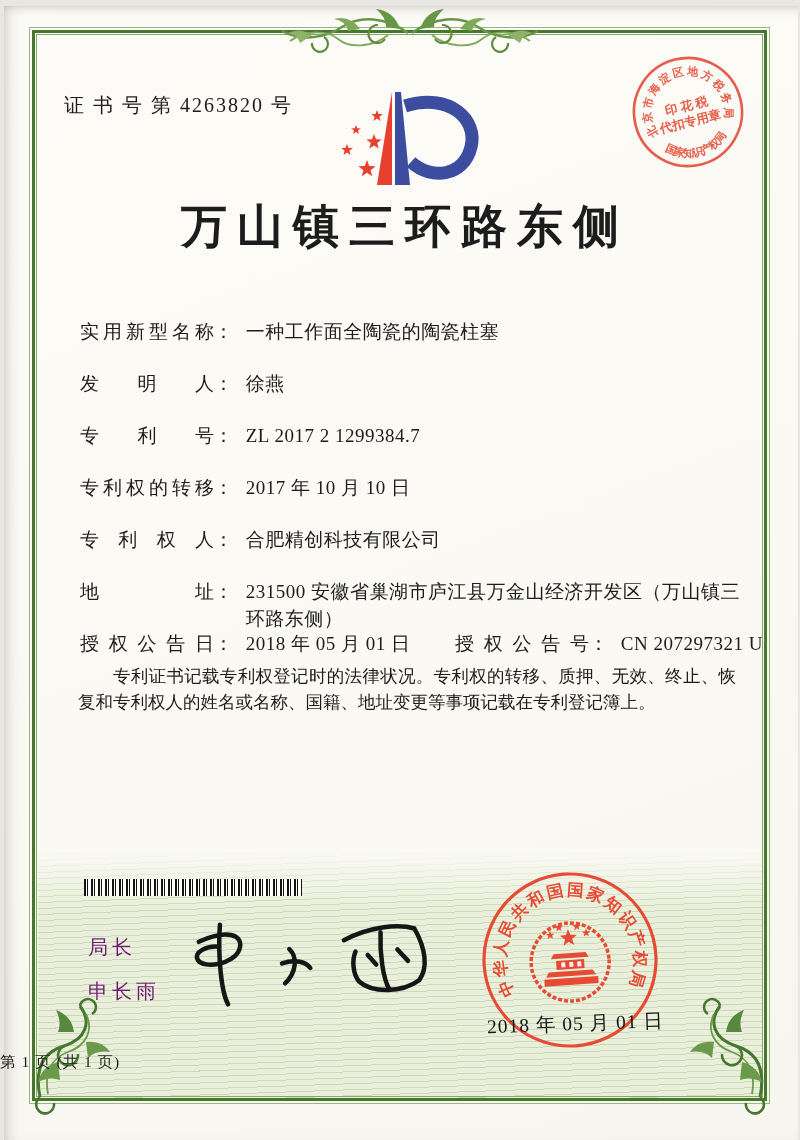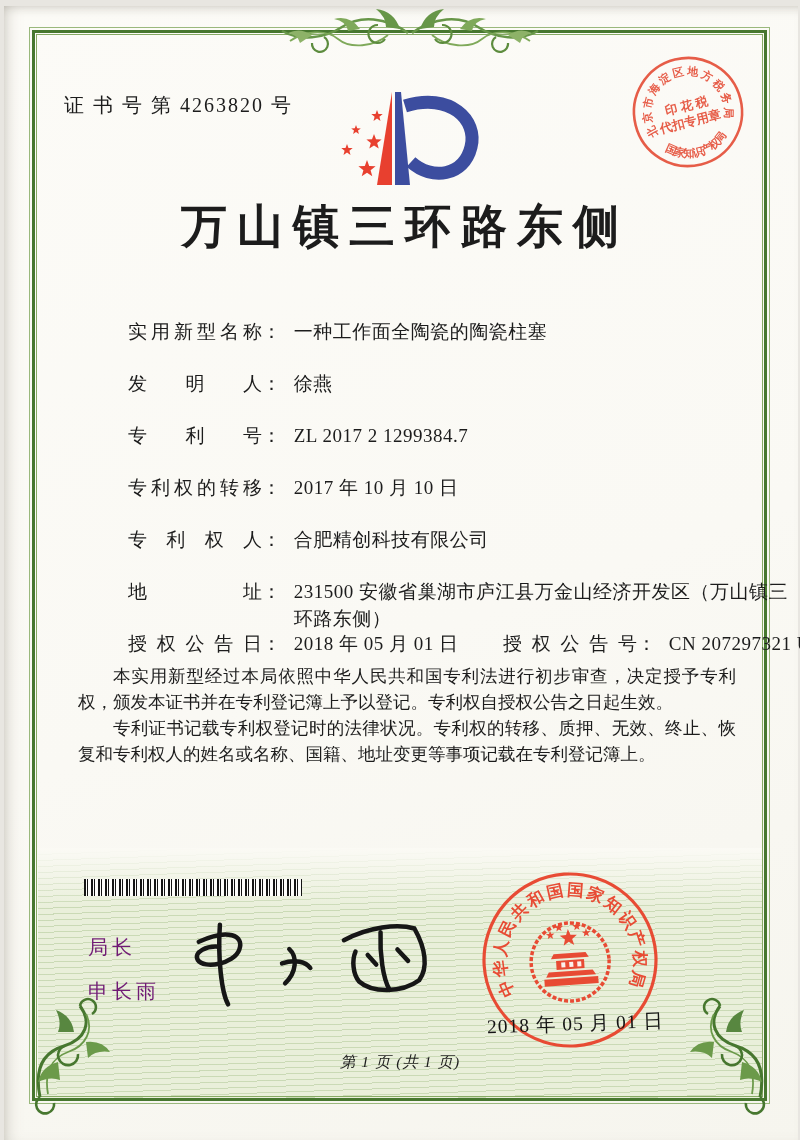--- a/index.html
+++ b/index.html
@@ -32,21 +32,21 @@
   }
   .frame-mid{border:3px solid #47772f;height:100%;box-sizing:border-box;padding:1px;}
   .frame-inner{border:1px solid #86aa64;height:100%;box-sizing:border-box;}
   .deco{position:absolute;left:0;top:0;z-index:3;pointer-events:none;}
   
   .certno{position:absolute;left:64px;top:92px;z-index:4;font-size:20px;letter-spacing:2px;}
   .title{
     position:absolute;left:0;width:800px;top:196px;z-index:4;text-align:center;
     font-size:46px;font-weight:bold;letter-spacing:10px;text-indent:10px;
   }
-  .fld{position:absolute;left:80px;z-index:4;font-size:19px;line-height:27px;margin-left:48px;}
+  .fld{position:absolute;left:80px;z-index:4;font-size:19px;line-height:27px;}
   .flabel{display:inline-block;width:134px;text-align:justify;text-align-last:justify;vertical-align:top;}
   .fcolon{display:inline-block;vertical-align:top;}
   .fvalue{display:inline-block;vertical-align:top;margin-left:8px;letter-spacing:.5px;}
   .fvalue.wrap{width:505px;}
   .fld .second{position:absolute;left:375px;top:0;white-space:nowrap;}
   .paras{position:absolute;left:78px;top:663px;width:658px;z-index:4;font-size:17.5px;line-height:26px;text-align:justify;}
   .paras p{margin:0;text-indent:2em;}
   .barcode{
     position:absolute;left:84px;top:879px;width:218px;height:17px;z-index:4;
     background:repeating-linear-gradient(90deg,#141414 0 2px,#fdfdfb 2px 3px,#141414 3px 4px,#fdfdfb 4px 7px,#141414 7px 9px,#fdfdfb 9px 10px,#141414 10px 11px,#fdfdfb 11px 14px);
@@ -54,21 +54,21 @@
   .director{position:absolute;left:88px;z-index:4;font-family:"Liberation Sans","DejaVu Sans",sans-serif;font-size:20px;letter-spacing:4px;color:#701a75;}
   .d1{top:934px;} .d2{top:978px;}
   .sig{position:absolute;left:160px;top:902px;z-index:5;}
   .seal{position:absolute;z-index:6;}
   .seal-tax{left:623px;top:47px;opacity:.92;}
   .seal-office{left:475px;top:865px;opacity:.95;}
   .seal-date{
     position:absolute;left:487px;top:1010px;width:180px;z-index:7;
     font-size:19.5px;letter-spacing:1px;color:#141414;transform:rotate(-2deg);
   }
-  .footer{position:absolute;left:0;width:800px;top:1052px;z-index:4;text-align:center;font-size:15.5px;letter-spacing:1px;font-style:italic;}
+  .footer{position:absolute;left:0;width:800px;top:1052px;z-index:4;text-align:left;font-size:15.5px;letter-spacing:1px;}
 </style>
 </head>
 <body>
 
 <div class="paper"></div>
 <div class="band"></div>
 
 <div class="frame-outer">
   <div class="frame-mid">
       <div class="frame-inner"></div>
@@ -144,21 +144,20 @@
 <div class="fld" style="top:630px;">
   <span class="flabel">授权公告日</span><span class="fcolon">：</span>
   <span class="fvalue">2018 年 05 月 01 日</span>
   <span class="second">
     <span class="flabel">授权公告号</span><span class="fcolon">：</span>
     <span class="fvalue">CN 207297321 U</span>
   </span>
 </div>
 
 <div class="paras">
-  <p>本实用新型经过本局依照中华人民共和国专利法进行初步审查，决定授予专利权，颁发本证书并在专利登记簿上予以登记。专利权自授权公告之日起生效。</p>
   <p>专利证书记载专利权登记时的法律状况。专利权的转移、质押、无效、终止、恢复和专利权人的姓名或名称、国籍、地址变更等事项记载在专利登记簿上。</p>
 </div>
 
 <div class="barcode"></div>
 
 <div class="director d1">局长</div>
 <div class="director d2">申长雨</div>
 
 <svg class="sig" width="300" height="120" viewBox="0 0 300 120">
   <g fill="none" stroke="#161616" stroke-width="4.5" stroke-linecap="round" transform="rotate(-3 150 60)">

